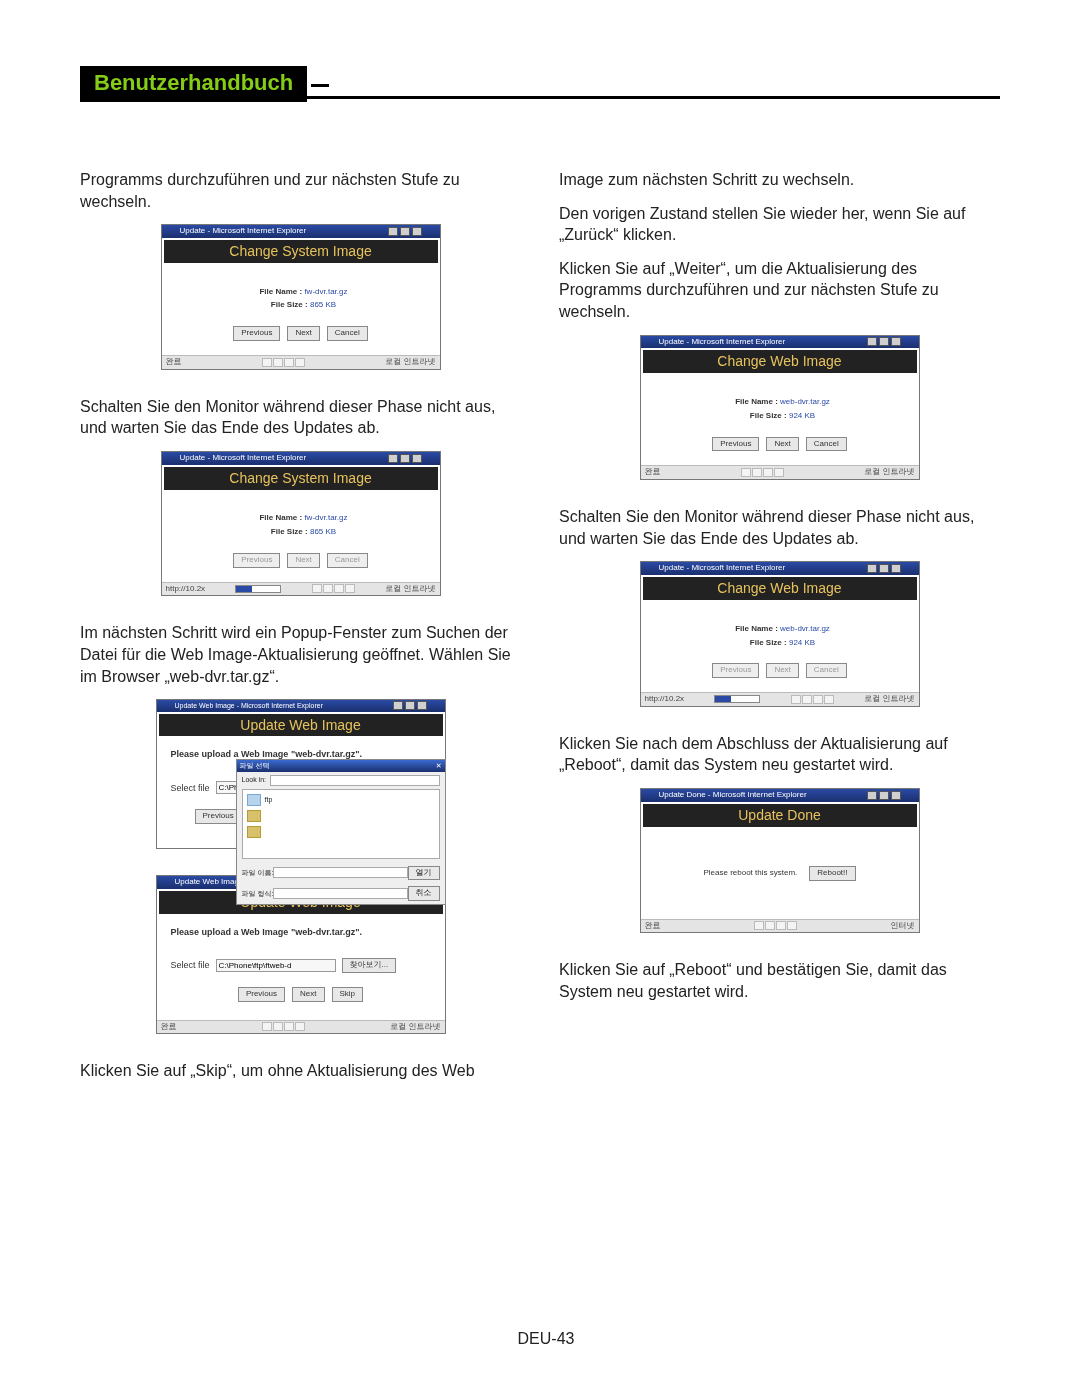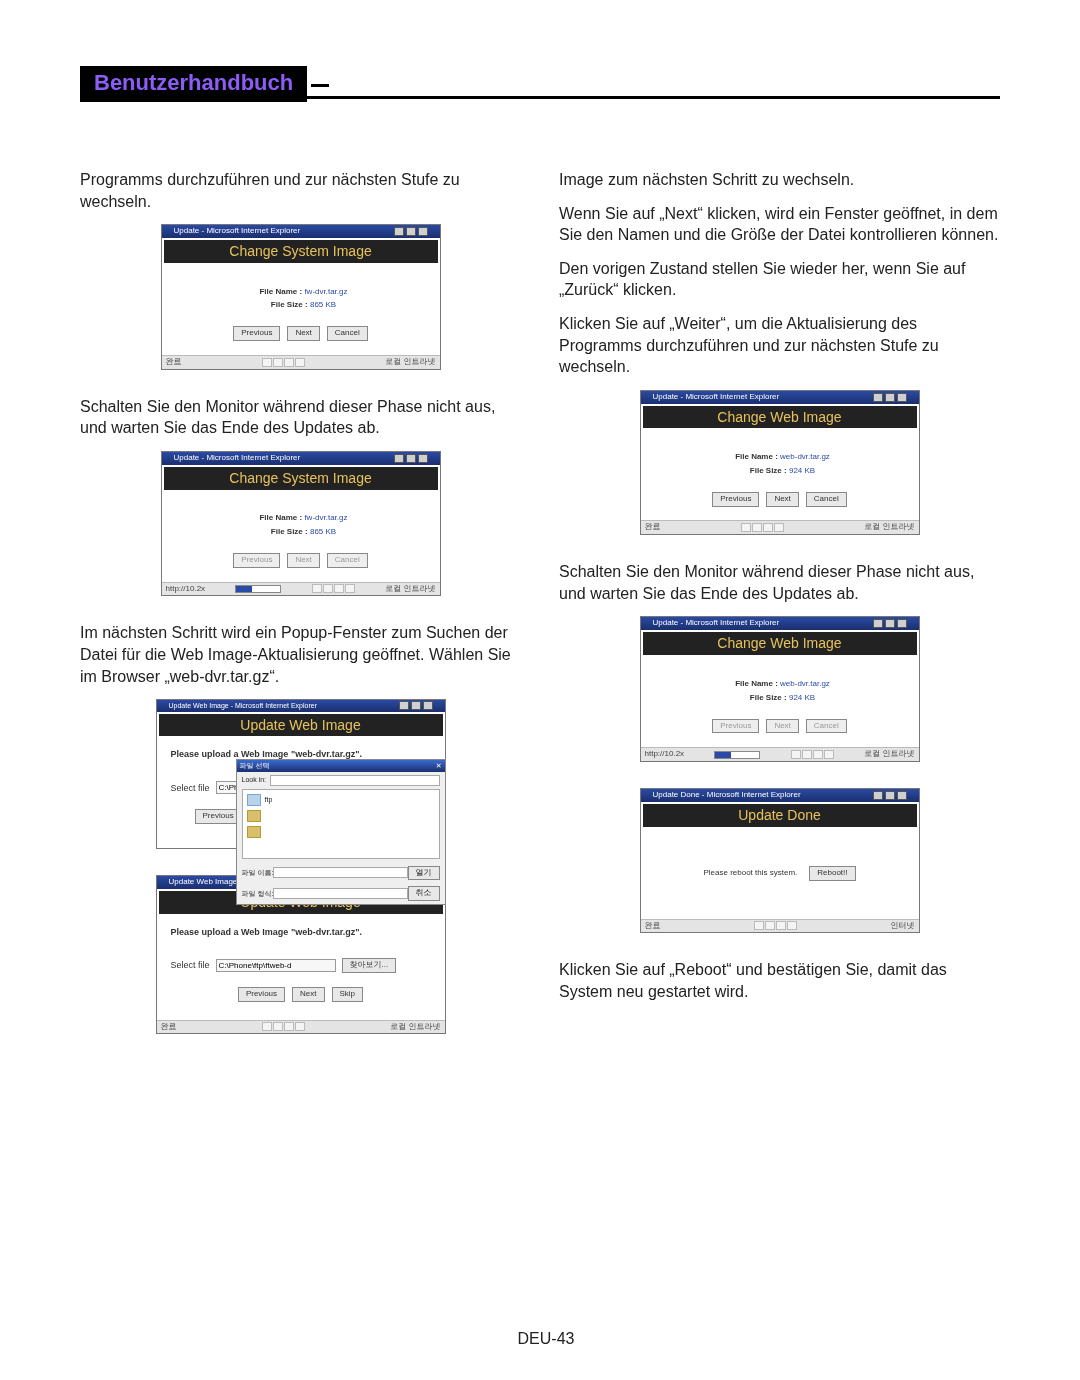--- a/index.html
+++ b/index.html
@@ -15,21 +15,21 @@
   .header-rule {
     border-top: 3px solid #000;
     margin-bottom: 0;
     position: relative;
   }
   .header-chip {
     position: absolute;
     top: -30px;
     left: 0;
     background: #000;
-    color: #8b5cf6;
+    color: #84cc16;
     font-weight: bold;
     font-size: 22px;
     padding: 4px 14px 6px 14px;
     border-right: 14px solid #fff;
   }
   .header-chip::after {
     content: "";
     position: absolute;
     right: -22px;
     top: 50%;
@@ -57,21 +57,21 @@
     background: #fff;
     font-size: 8px;
     color: #333;
   }
   .win-title {
     background: linear-gradient(#2a4aa5, #1a2f6e);
     color: #fff;
     display: flex;
     justify-content: space-between;
     align-items: center;
-    padding: 1px 12px;
+    padding: 1px 18px;
     font-size: 8px;
   }
   .win-title .icons { display:flex; gap:2px; }
   .win-title .icons span {
     display:inline-block; width:10px; height:9px; background:#cfcfcf; border:1px solid #555;
   }
   .win-banner {
     background: #222;
     color: #e7c25c;
     text-align: center;
@@ -324,25 +324,25 @@
               <span></span>
               <span></span>
               <span></span>
               <span></span>
             </span>
           <span>로컬 인트라넷</span>
         </div>
       </div>
     </div>
 
+    <p class="para">Klicken Sie auf „Skip“, um ohne Aktualisierung des Web</p>
   </div>
 
   <div class="col">
     <p class="para">Image zum nächsten Schritt zu wechseln.</p>
-    <p class="para">Wenn Sie auf „Next“ klicken, wird ein Fenster geöffnet, in dem Sie den Namen und die Größe der Datei kontrollieren können.</p>
     <p class="para">Den vorigen Zustand stellen Sie wieder her, wenn Sie auf „Zurück“ klicken.</p>
     <p class="para">Klicken Sie auf „Weiter“, um die Aktualisierung des Programms durchzuführen und zur nächsten Stufe zu wechseln.</p>
 
     <div class="fig">
       <div class="win">
         <div class="win-title">
             <span>Update - Microsoft Internet Explorer</span>
             <span class="icons">
               <span></span>
               <span></span>
@@ -403,20 +403,21 @@
               <span></span>
               <span></span>
               <span></span>
               <span></span>
             </span>
           <span>로컬 인트라넷</span>
         </div>
       </div>
     </div>
 
+    <p class="para">Klicken Sie nach dem Abschluss der Aktualisierung auf „Reboot“, damit das System neu gestartet wird.</p>
 
     <div class="fig">
       <div class="win">
         <div class="win-title">
             <span>Update Done - Microsoft Internet Explorer</span>
             <span class="icons">
               <span></span>
               <span></span>
               <span></span>
             </span>

